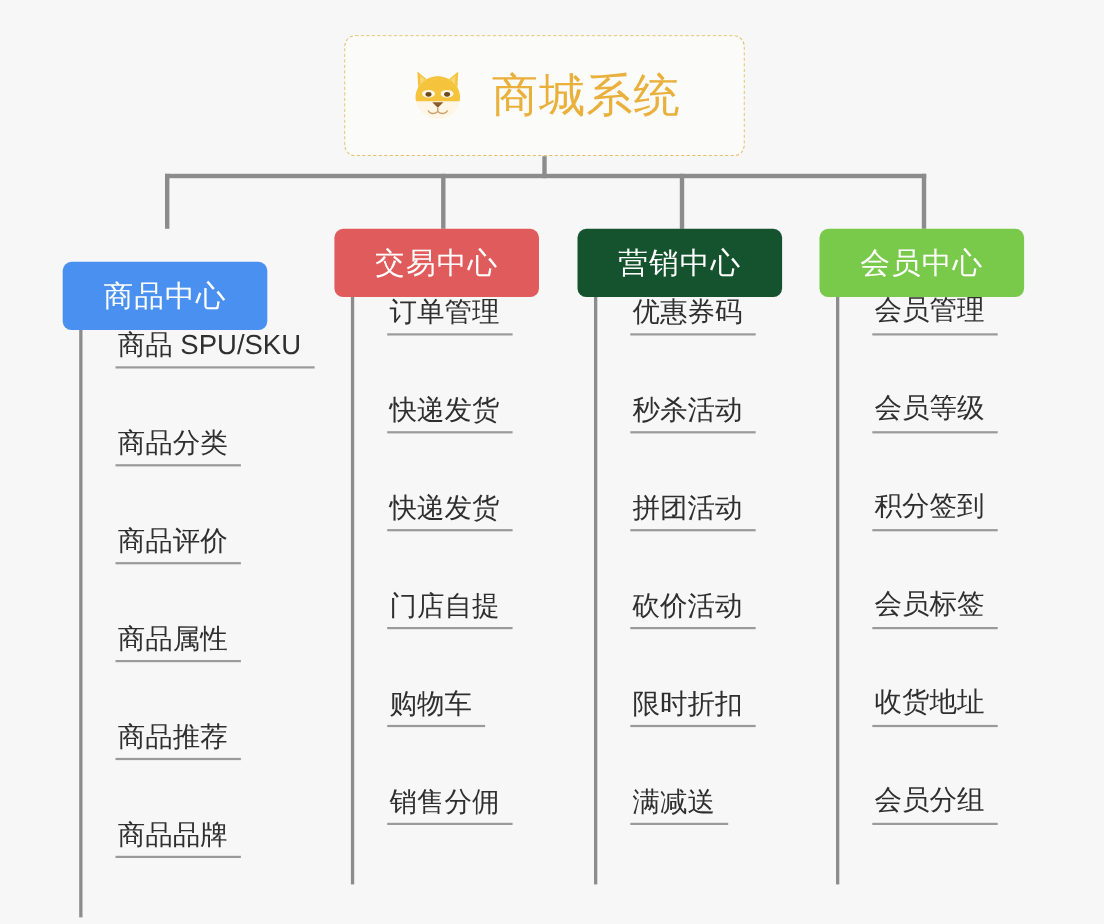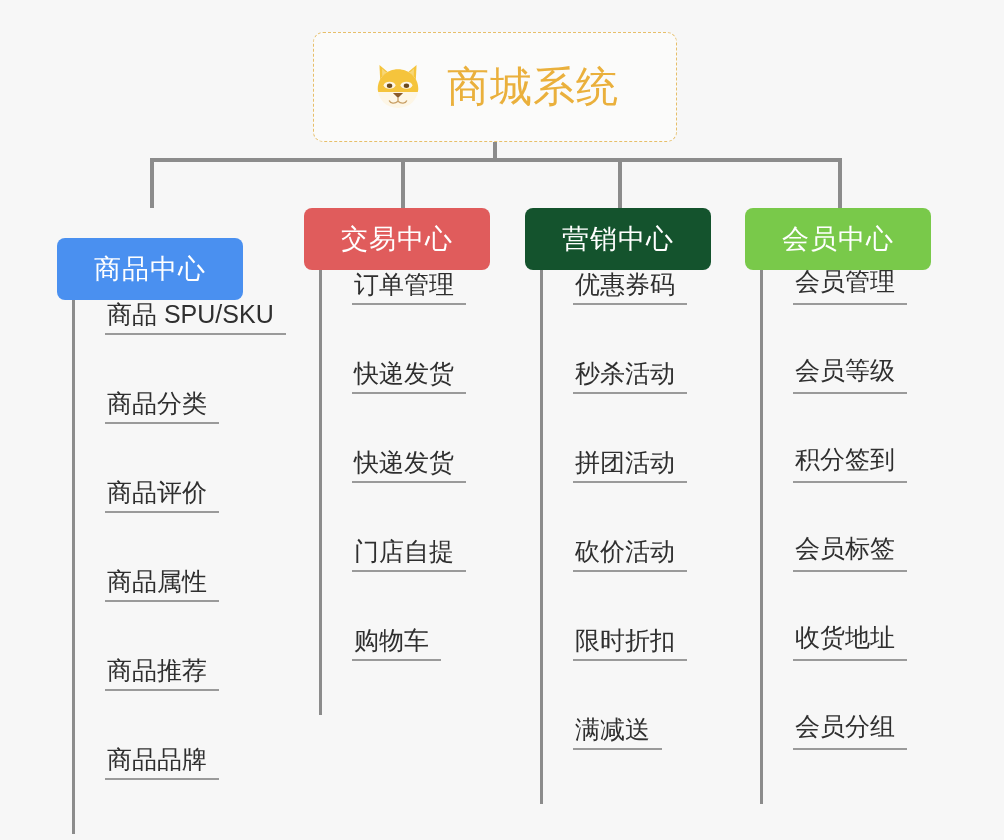--- a/index.html
+++ b/index.html
@@ -168,20 +168,23 @@
       </div>
     <div class="leaf">
         <span class="leaf-label">快递发货</span>
       </div>
     <div class="leaf">
         <span class="leaf-label">门店自提</span>
       </div>
     <div class="leaf">
         <span class="leaf-label">购物车</span>
       </div>
+    <div class="leaf">
+        <span class="leaf-label">销售分佣</span>
+      </div>
   </div>
 </div>
 
 <div class="column" id="col-2">
   <div class="cat-box">营销中心</div>
   <div class="children">
     <div class="leaf">
         <span class="leaf-label">优惠券码</span>
       </div>
     <div class="leaf">

